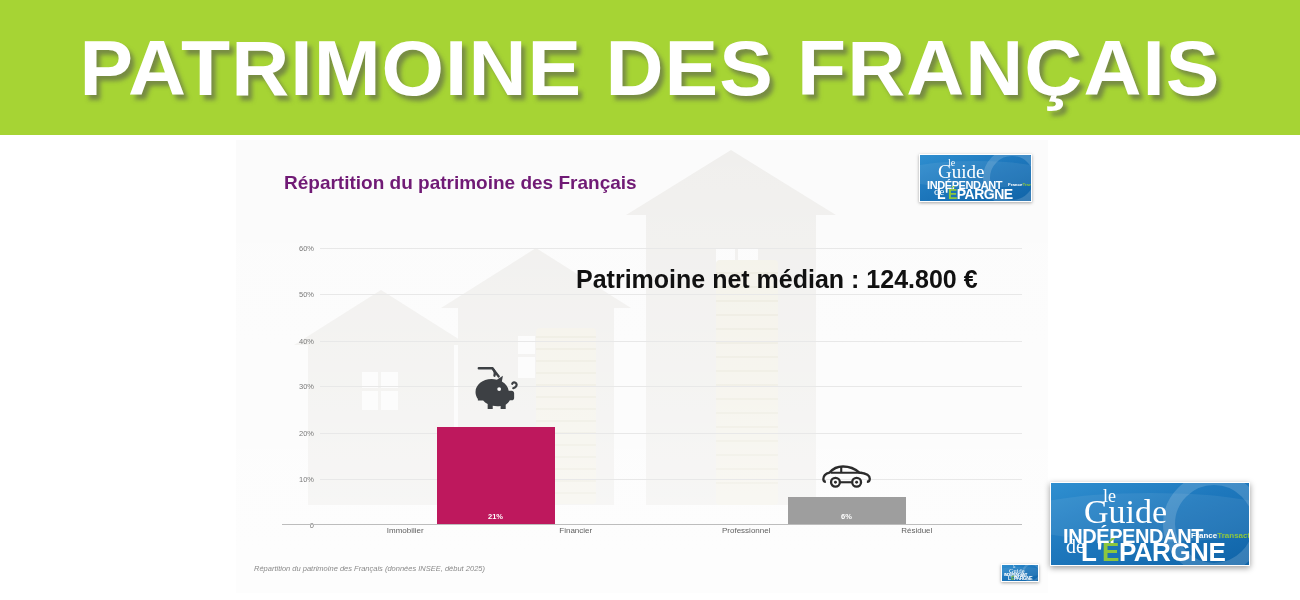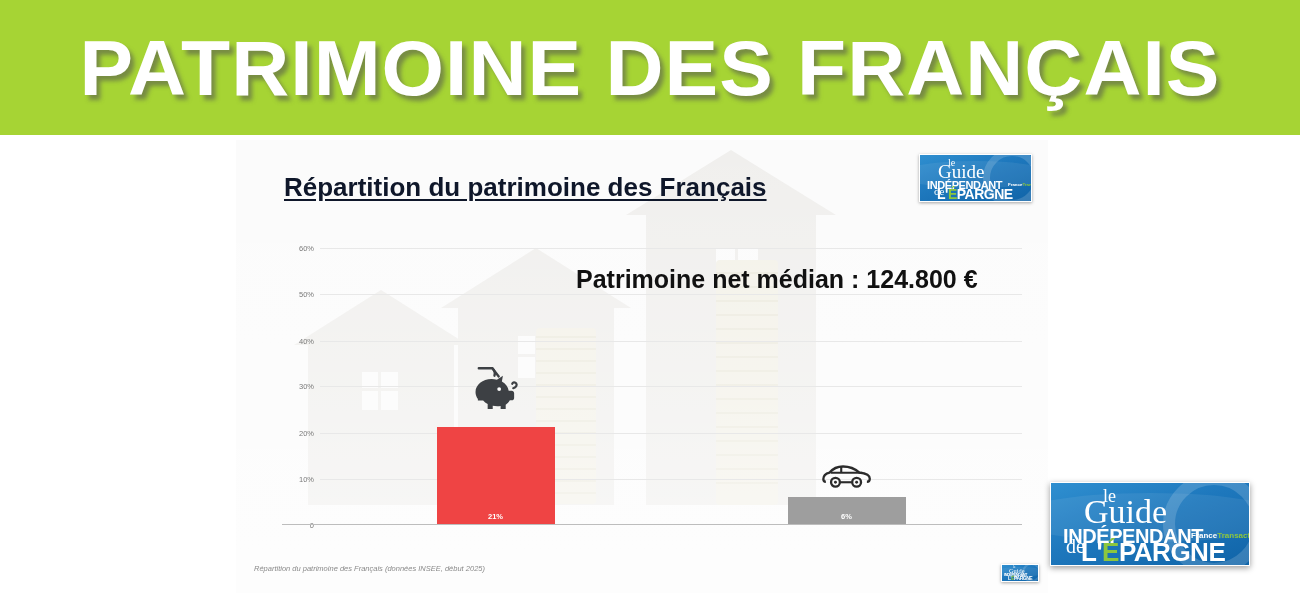--- a/index.html
+++ b/index.html
@@ -37,22 +37,21 @@
   }
 
   
   .watermark{
     position:absolute;left:0;top:0;width:812px;height:453px;
     opacity:1;pointer-events:none;
   }
 
   .chart-title{
     position:absolute;left:48px;top:32px;
-    font-size:26px;font-weight:bold;color:#0f172a;
-    text-decoration:underline;
+    font-size:19px;font-weight:bold;color:#701a75;
     text-underline-offset:3px;
     white-space:nowrap;
   }
 
   .headline{
     position:absolute;left:340px;top:125px;
     font-size:25px;font-weight:bold;color:#111111;
     white-space:nowrap;
   }
 
@@ -280,21 +279,21 @@
     <div class="ylabel" style="top:69.2%">20%</div>
     <div class="ylabel" style="top:84.6%">10%</div>
     <div class="ylabel" style="top:100%">0</div>
 
     <div class="axis-base"></div>
 
     <div class="bars">
 
 
       <div class="barcell">
-        <div class="bar" style="height:32.3%;background:#ef4444">
+        <div class="bar" style="height:32.3%;background:#be185d">
           <div class="bar-icon" style="top:-66px">
             <svg width="58" height="58" viewBox="0 0 64 64">
               <path fill="#3d4044" d="M12 42c-1.6-2.2-2.6-4.9-2.6-7.8 0-7.9 7.9-14.3 17.6-14.3 2.1 0 4.1.3 6 .8l6.6-4.3-1.1 6.1c4.1 2.3 6.9 6 7.5 10.3h3.4c1.4 0 2.6 1.2 2.6 2.6v5.4c0 1.4-1.2 2.6-2.6 2.6h-2.1c-1.1 1.9-2.7 3.6-4.6 4.9V53h-5.6v-3.4c-1.2.2-2.4.3-3.7.3-1.7 0-3.4-.2-5-.5V53h-5.6v-5.6c-2-1-3.7-2.3-5-3.9H12z"></path>
               <circle cx="35.5" cy="31" r="2.1" fill="#fbfbfb"></circle>
               <path fill="none" stroke="#3d4044" stroke-width="2.4" stroke-linecap="round" d="M51 30c3.2-1 4.6-3.3 3.3-5.3-1.2-1.8-4-1.5-4.4.5"></path>
               <path fill="none" stroke="#3d4044" stroke-width="2.6" stroke-linecap="round" stroke-linejoin="round" d="M13 8h15l7 9"></path>
               <path fill="none" stroke="#3d4044" stroke-width="2.6" stroke-linecap="round" stroke-linejoin="round" d="M28 8c2.5 2.4 3.2 5.3 2.3 8.2"></path>
             </svg>
           </div>
           <div class="bar-value">21%</div>
@@ -315,20 +314,26 @@
               <path fill="none" stroke="#2b2b2b" stroke-width="2.2" d="M19 21.5h12"></path>
             </svg>
           </div>
           <div class="bar-value">6%</div>
         </div>
       </div>
 
     </div>
   </div>
 
+  <div class="xlabels">
+    <div class="xlabel">Immobilier</div>
+    <div class="xlabel">Financier</div>
+    <div class="xlabel">Professionnel</div>
+    <div class="xlabel">Résiduel</div>
+  </div>
 
   <div class="footnote">Répartition du patrimoine des Français (données INSEE, début 2025)</div>
 
   <div class="logo logo-mini">
     <div class="swoosh"></div>
     <div class="ring"></div>
     <div class="logo-inner">
       <span class="l-le">le</span>
       <span class="l-guide">Guide</span>
       <span class="l-indep">INDÉPENDANT</span>

